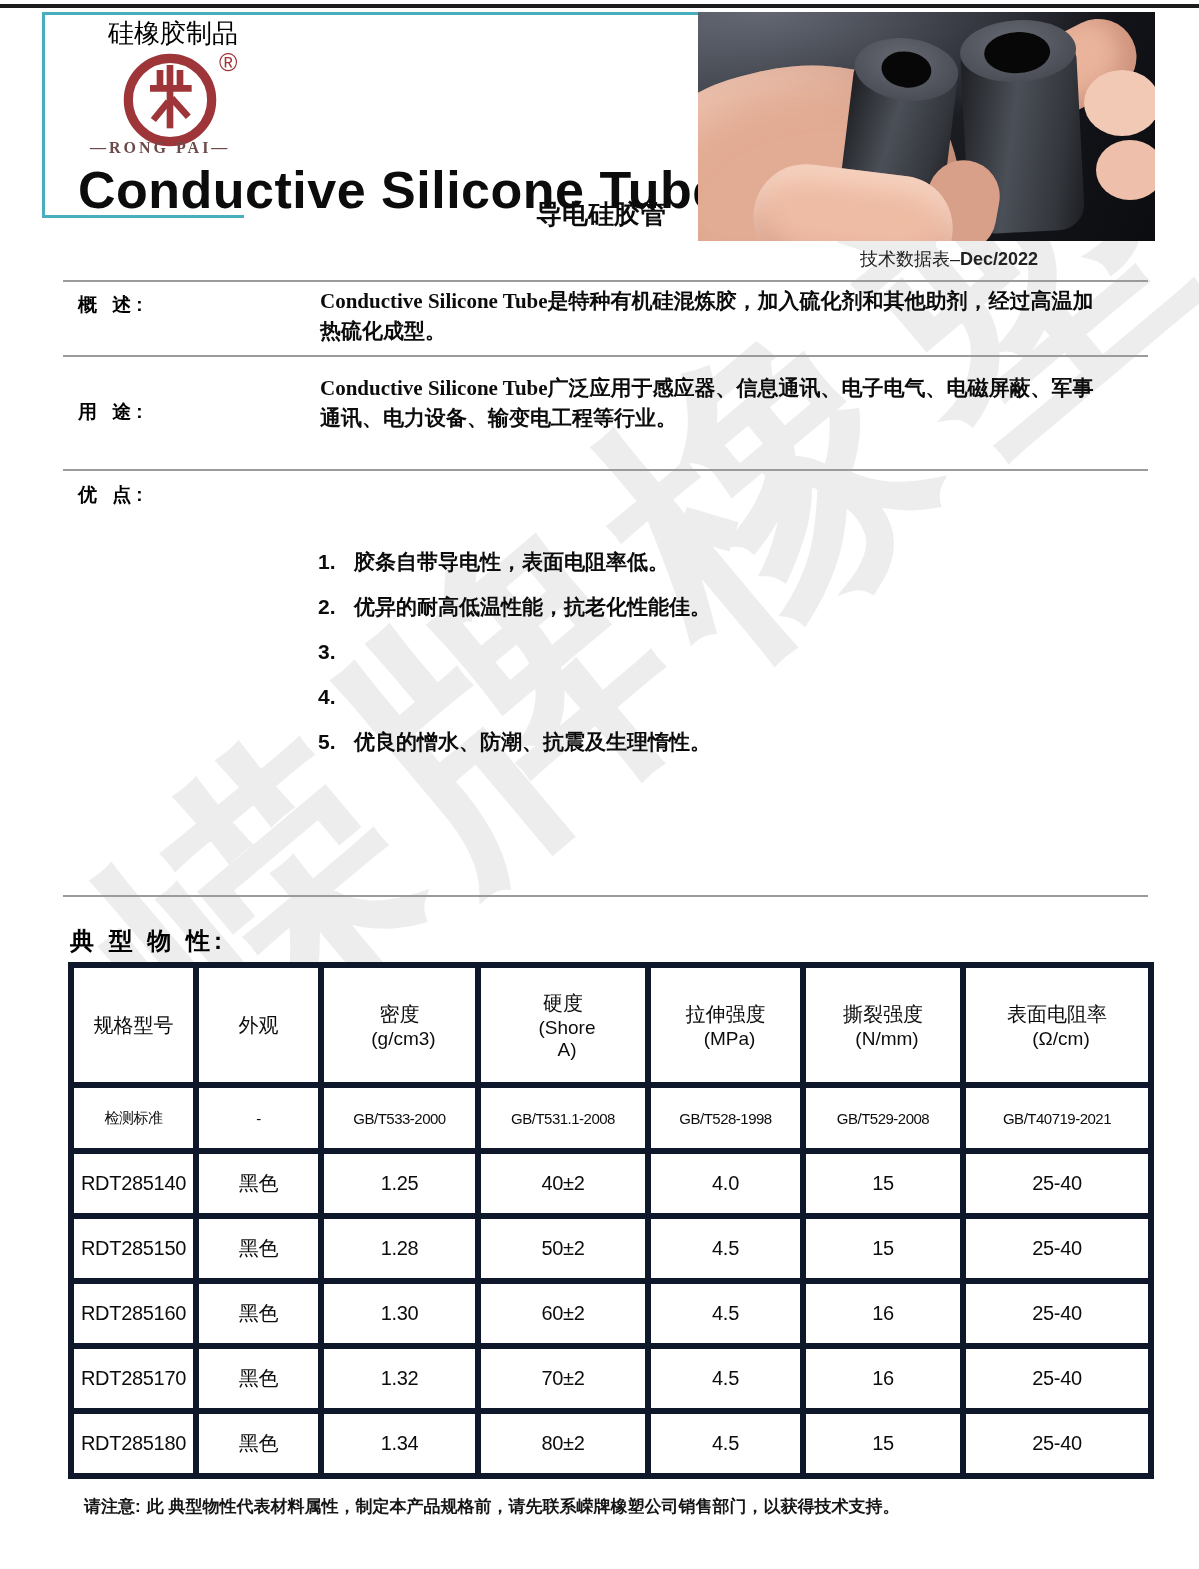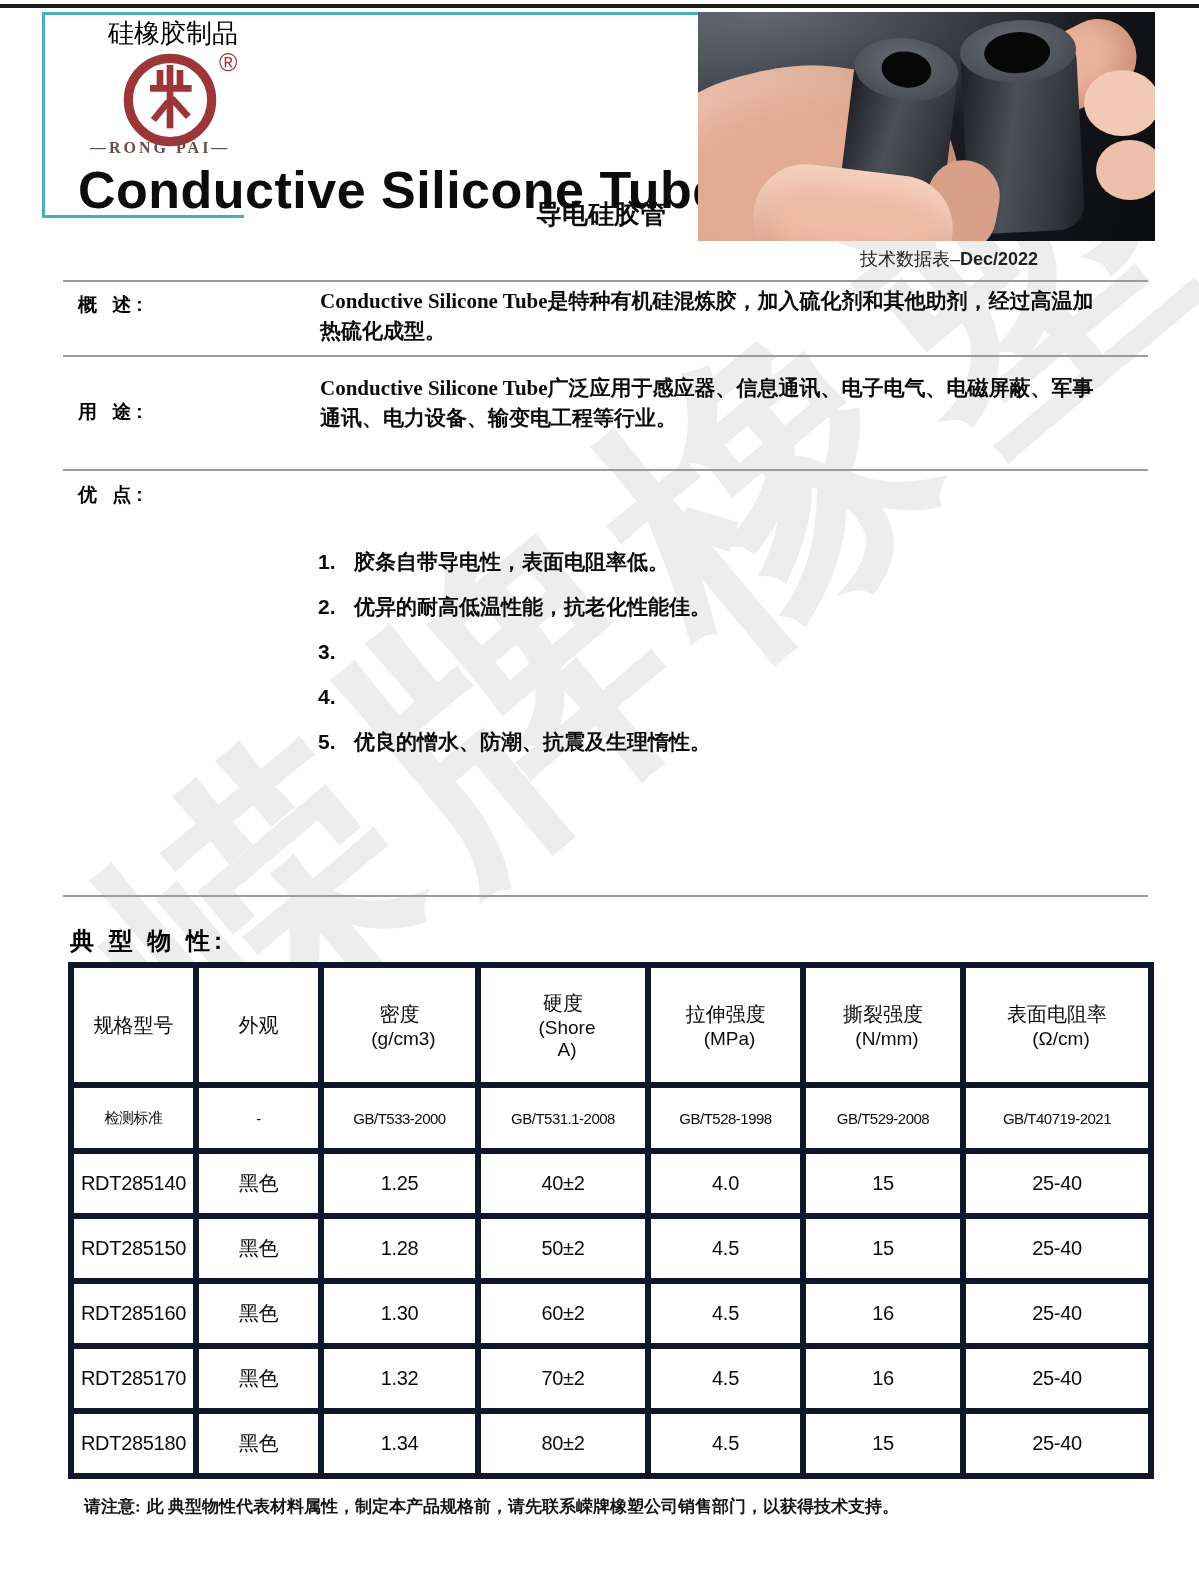--- a/index.html
+++ b/index.html
@@ -115,21 +115,21 @@
   .header-row { height:120px; }
   .std-row    { height:66px; }
   .data-row   { height:65px; }
   .h-name { font-size:20px; }
   .h-unit { font-size:19px;padding-left:8px; }
   .c-shore .h-unit { max-width:86px; margin:0 auto; }
   .std-row td  { font-size:15px; letter-spacing:-0.5px; }
   .data-row td { font-size:20px; letter-spacing:-0.3px; }
 
   
-  .footer-note { position:absolute; left:84px; top:1495px; font-size:17px; color:#151515; font-weight:bold;font-family:Liberation Serif, serif; }
+  .footer-note { position:absolute; left:84px; top:1495px; font-size:17px; color:#151515; font-weight:bold; }
   .footer-note .n-lbl { font-weight:bold; margin-right:6px; }
 </style>
 </head>
 <body>
 
 <div class="watermark">嵘牌橡塑</div>
 
 <div class="top-line"></div>
 <div class="frame-top"></div>
 <div class="frame-left"></div>

